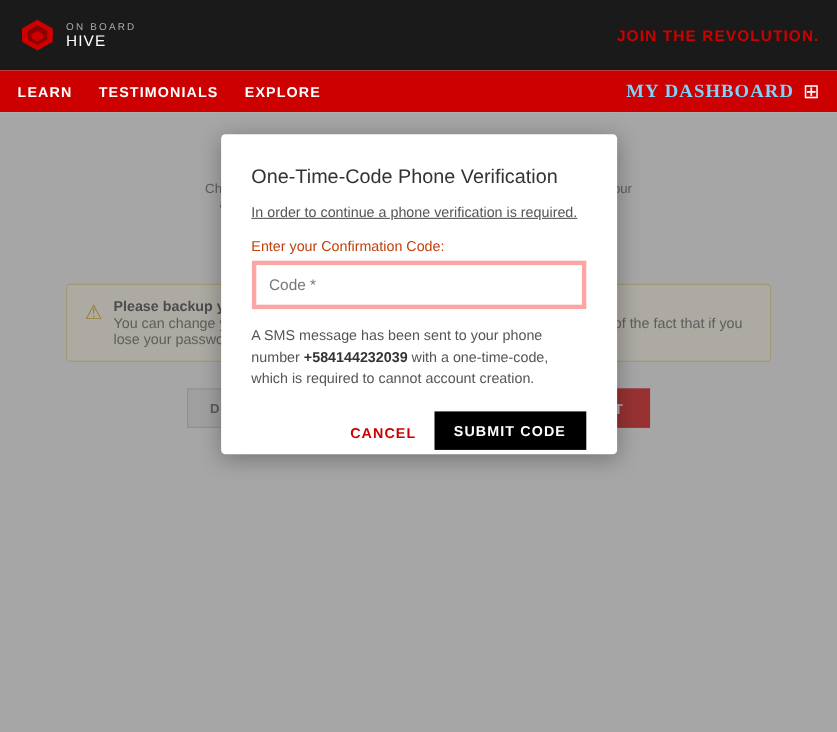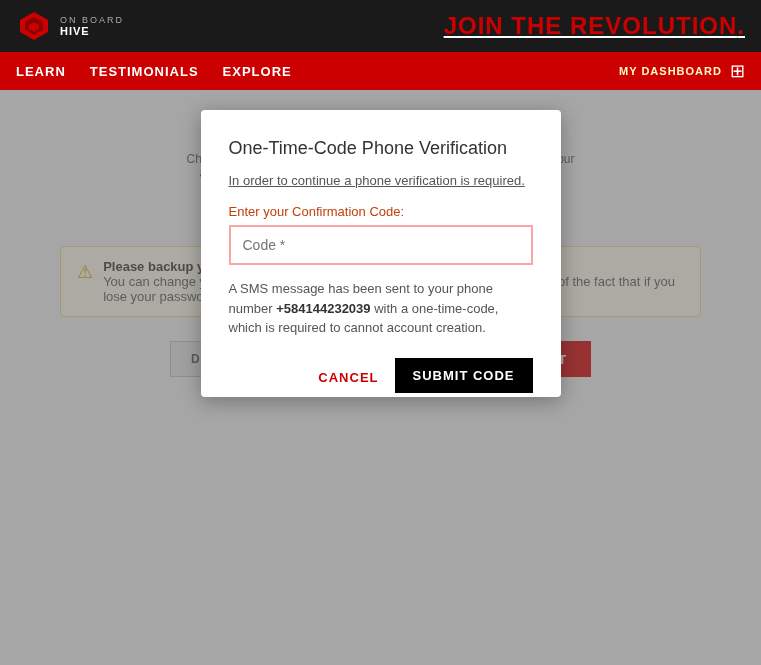--- a/index.html
+++ b/index.html
@@ -1,41 +1,40 @@
 <!DOCTYPE html>
 <html><head>
   <meta charset="utf-8">
   <style>
     * { box-sizing: border-box; margin: 0; padding: 0; }
     body { font-family: Arial, sans-serif; background: #f0f0f0; width: 761px; height: 665px; overflow: hidden; position: relative; }
 
     
     .header {
       background: #1a1a1a;
-      height: 52px;
+      height: 64px;
       display: flex;
       align-items: center;
       justify-content: space-between;
       padding: 0 16px;
     }
     .logo-area {
       display: flex;
       align-items: center;
       gap: 8px;
     }
     .logo-icon {
       width: 36px;
       height: 36px;
     }
     .header-tagline {
       color: #fff;
-      font-size: 24px;
-      font-weight: bold;
-      letter-spacing: 1px;
-      text-decoration: underline;
+      font-size: 14px;
+      font-weight: bold;
+      letter-spacing: 1px;
     }
     .header-tagline span {
       color: #cc0000;
     }
 
     
     .nav {
       background: #cc0000;
       height: 38px;
       display: flex;
@@ -54,24 +53,25 @@
       letter-spacing: 1px;
       cursor: pointer;
       text-decoration: none;
     }
     .nav-right {
       display: flex;
       align-items: center;
       gap: 8px;
     }
     .nav-dashboard {
-      color: #fef9c3;
-      font-size: 11px;
-      font-weight: bold;
-      letter-spacing: 1px;
+      color: #7dd3fc;
+      font-size: 17px;
+      font-weight: bold;
+      letter-spacing: 1px;
+      font-family: Liberation Serif, serif;
     }
     .nav-icon {
       color: #fff;
       font-size: 18px;
     }
 
     
     .main-bg {
       background: #e8e8e8;
       padding: 24px 0 0 0;
@@ -224,21 +224,21 @@
       margin-bottom: 16px;
       text-decoration: underline;
     }
     .modal-label {
       font-size: 13px;
       color: #c2410c;
       margin-bottom: 6px;
     }
     .modal-input {
       width: 100%;
-      border: 2px solid #fca5a5;
+      border: 4px solid #fca5a5;
       padding: 10px 12px;
       font-size: 14px;
       color: #0f766e;
       outline: none;
       margin-bottom: 14px;
     }
     .modal-sms-text {
       font-size: 13px;
       color: #555;
       margin-bottom: 20px;
@@ -279,21 +279,21 @@
 
 <div class="header">
   <div class="logo-area">
     <svg class="logo-icon" viewBox="0 0 36 36">
       <polygon points="18,4 32,12 32,24 18,32 4,24 4,12" fill="#cc0000"></polygon>
       <polygon points="18,9 27,14 27,22 18,27 9,22 9,14" fill="#8b0000"></polygon>
       <polygon points="18,14 23,17 23,21 18,24 13,21 13,17" fill="#cc0000"></polygon>
     </svg>
     <div>
       <div style="color:#aaa;font-size:9px;letter-spacing:2px;">ON BOARD</div>
-      <div style="color:#fff;font-size:11px;font-weight:bold;letter-spacing:1px;">HIVE</div>
+      <div style="color:#fff;font-size:14px;font-weight:normal;letter-spacing:1px;">HIVE</div>
     </div>
   </div>
   <div class="header-tagline">
     <span>JOIN THE </span><span style="color:#cc0000;">REVOLUTION</span><span style="color:#cc0000;">.</span>
   </div>
 </div>
 
 <div class="nav">
   <div class="nav-left">
     <a class="nav-item">LEARN</a>

